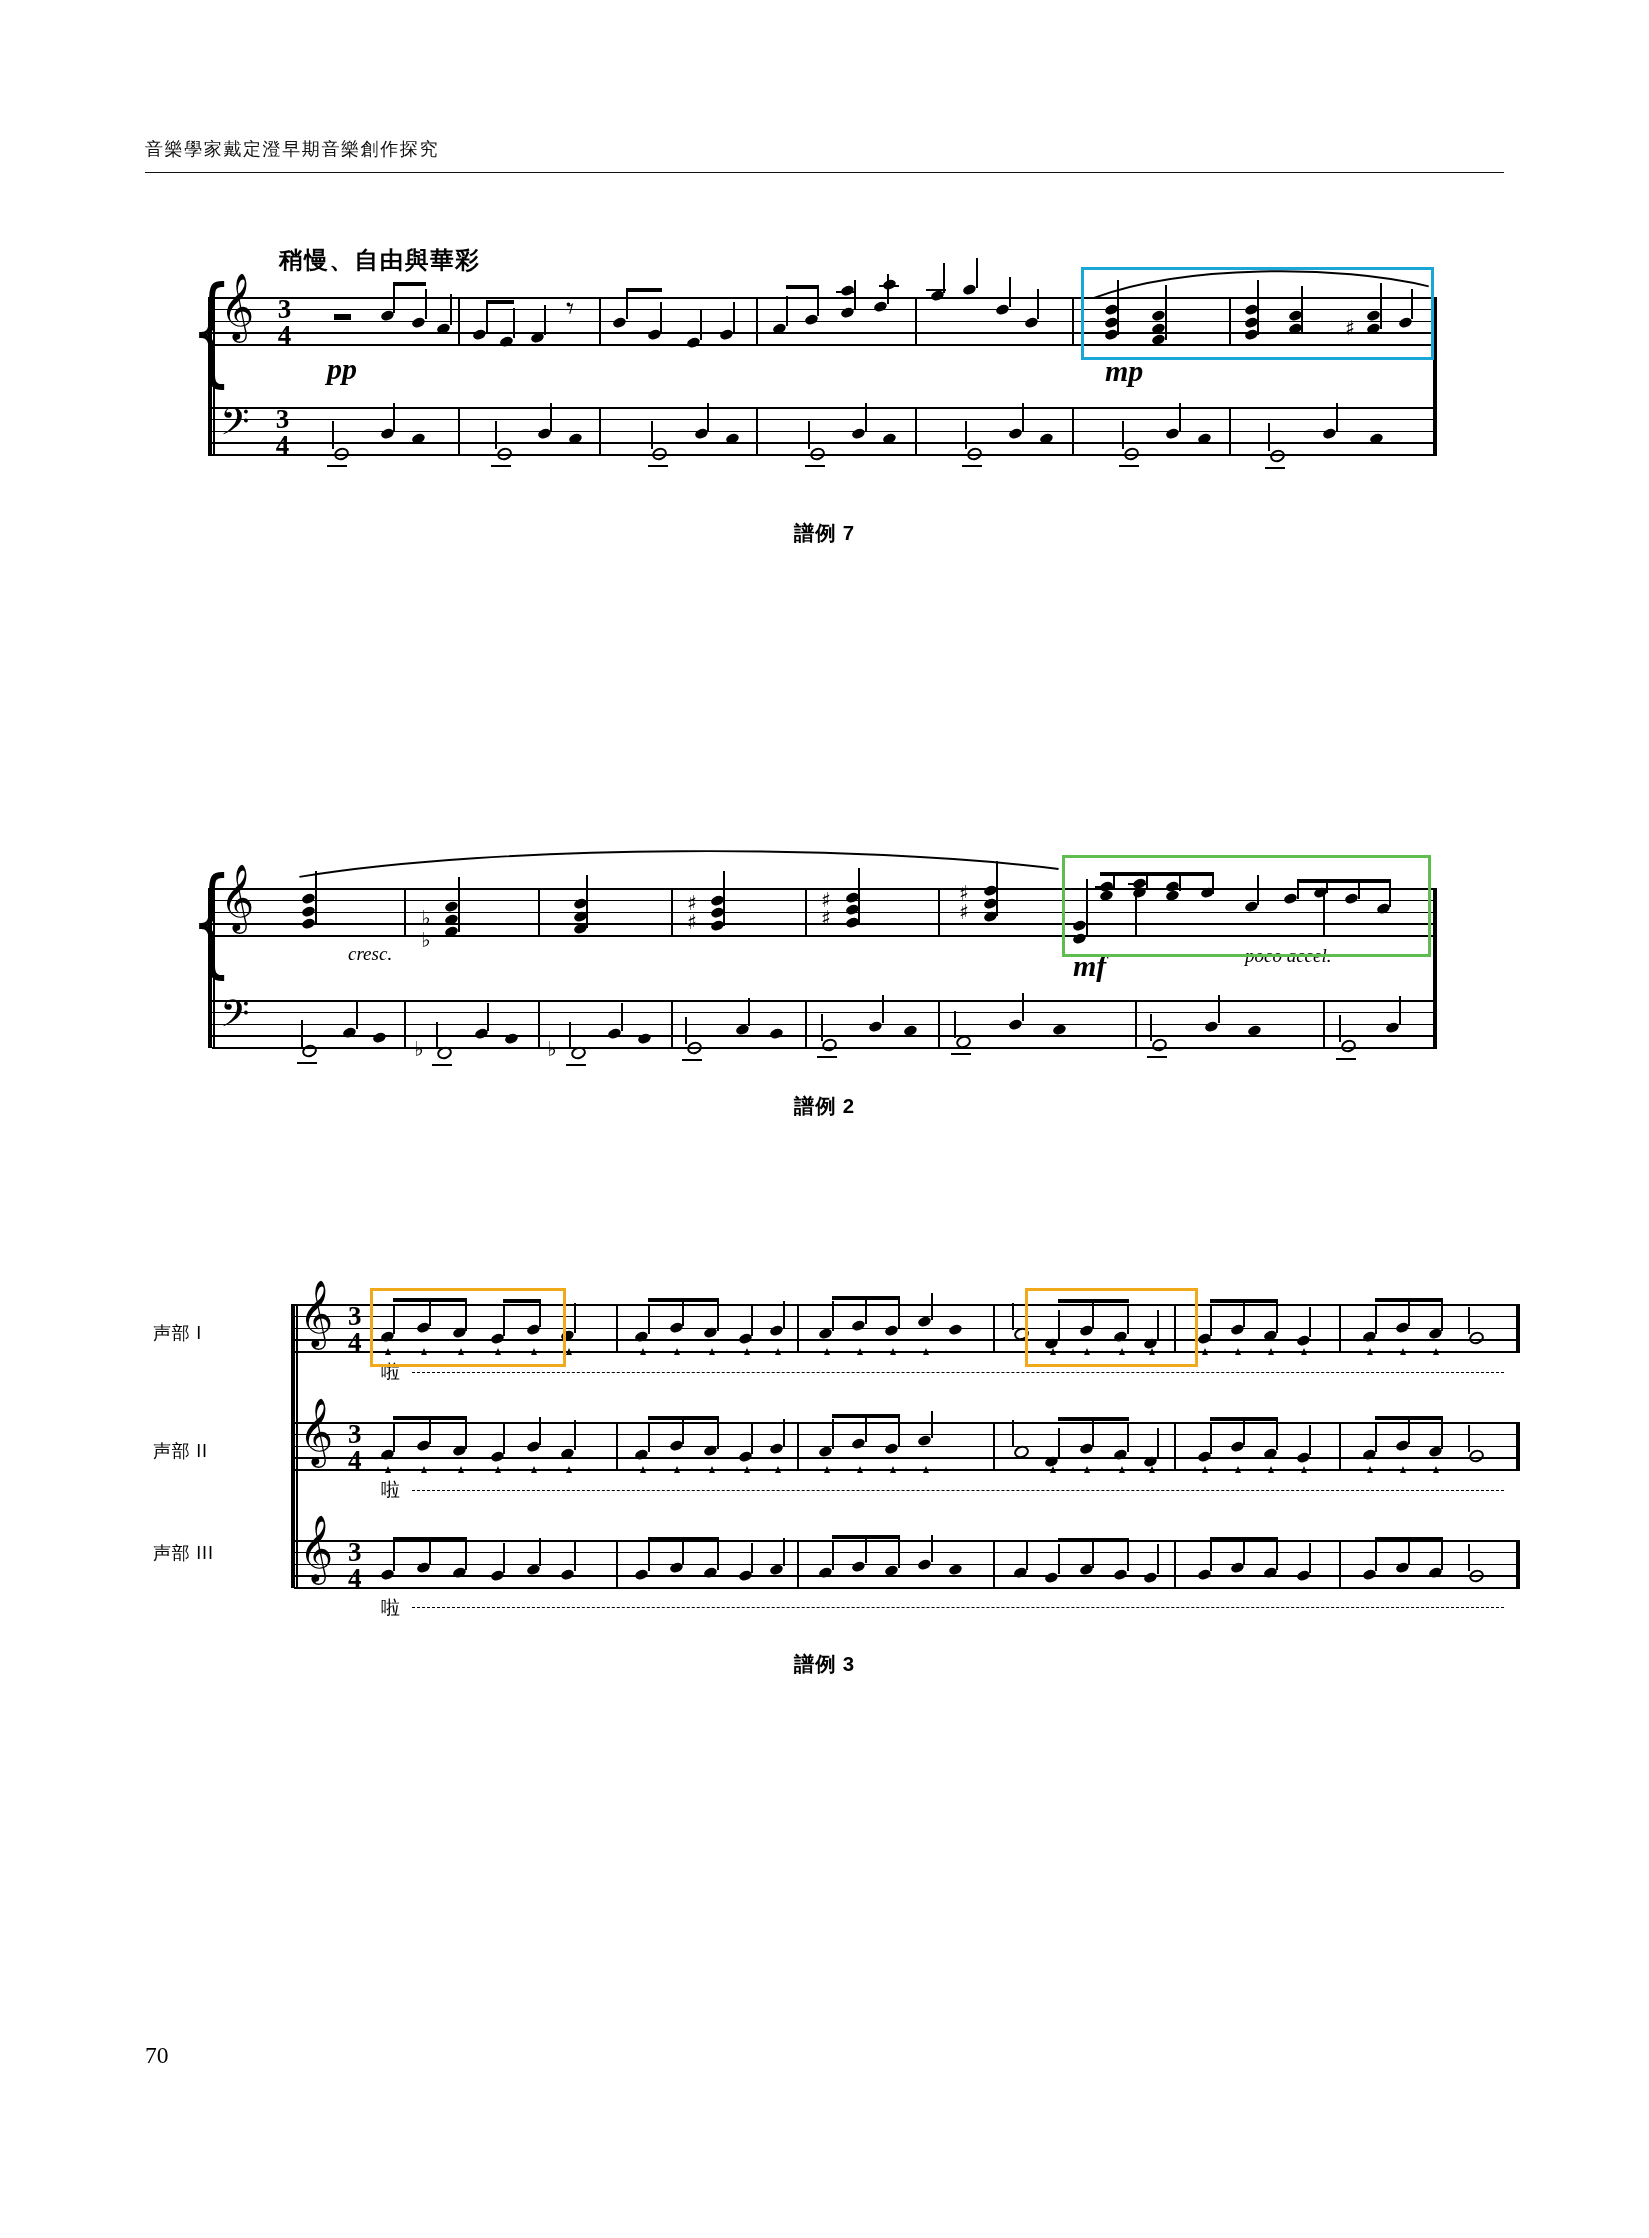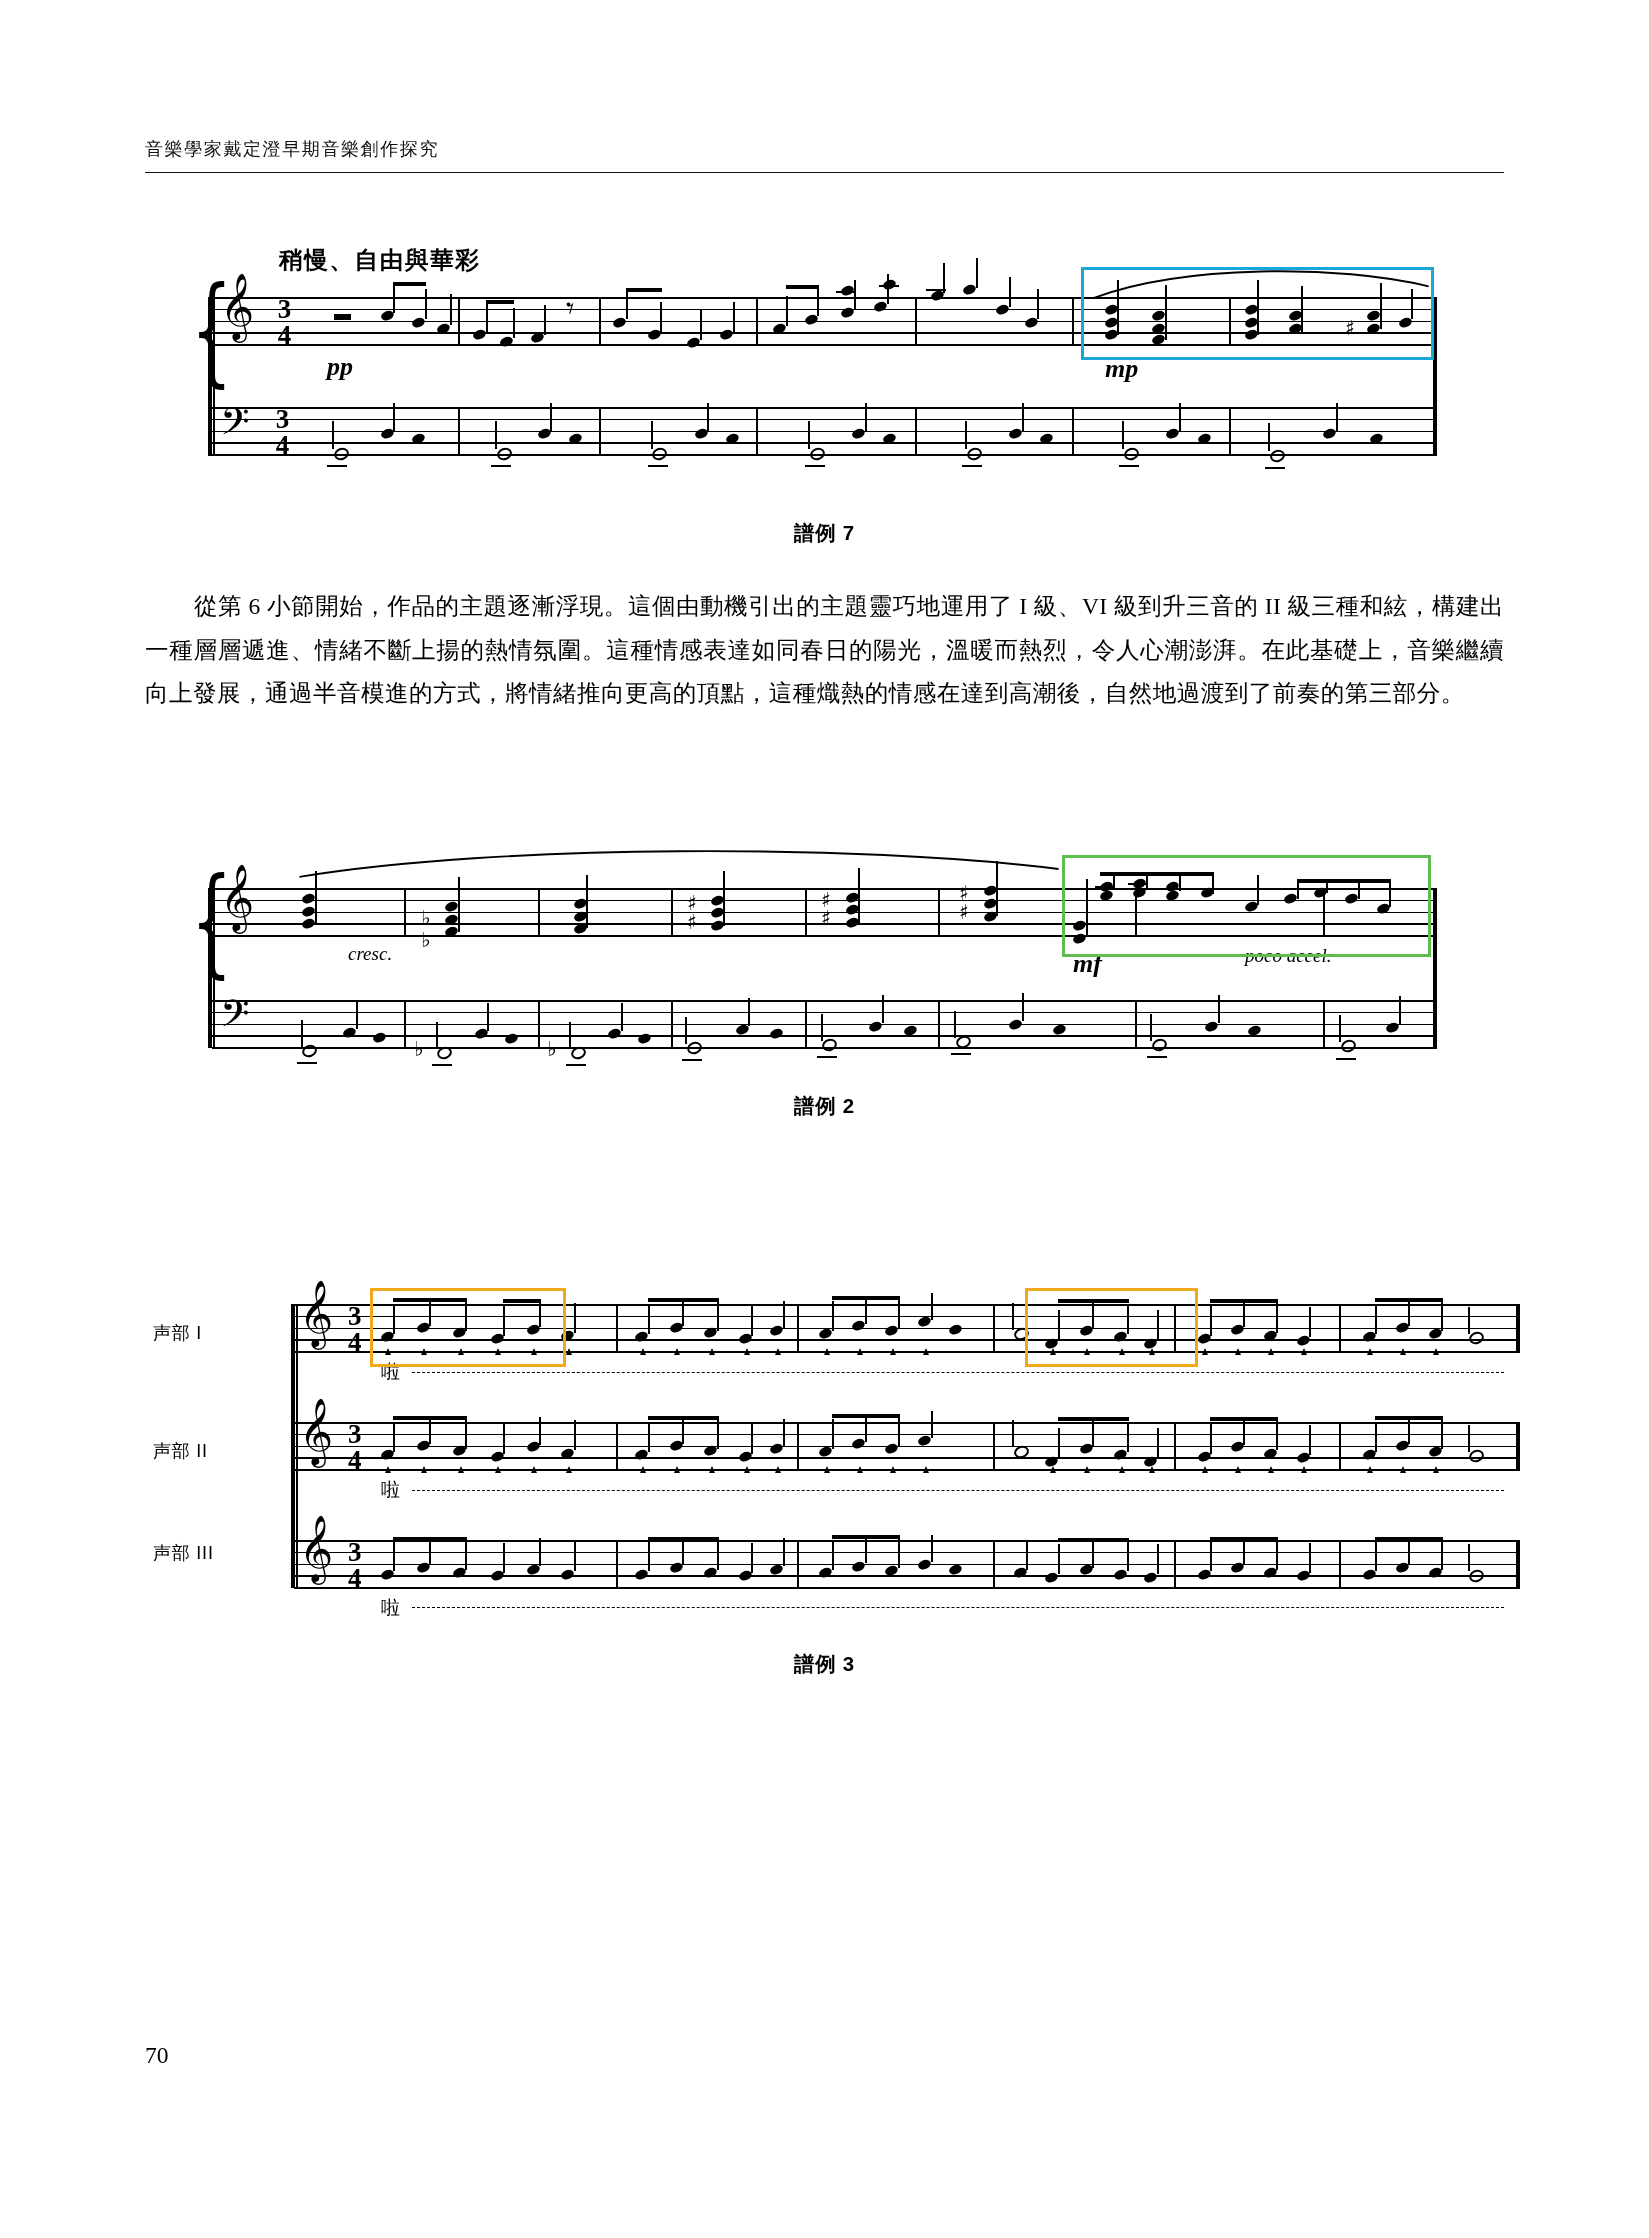--- a/index.html
+++ b/index.html
@@ -149,21 +149,21 @@
     position: absolute;
     height: 1.6px;
     background: #000;
     width: 20.4px;
   }
   .dyn {
     position: absolute;
     font-family: "Liberation Serif", serif;
     font-style: italic;
     font-weight: bold;
-    font-size: 26px;
+    font-size: 30px;
   }
   .textmark {
     position: absolute;
     font-family: "Liberation Serif", serif;
     font-style: italic;
     font-size: 19px;
   }
   .tempo {
     position: absolute;
     font-family: "Liberation Sans", sans-serif;
@@ -400,21 +400,20 @@
       <div class="nh" style="left:1178px; top:193px;"></div>
         <div class="stem" style="left:1191px; top:167px; height:28px;"></div>
       <div class="nh" style="left:1225px; top:198px;"></div>
     </div>
 
     <div class="hl-box hl-blue" style="left:936px; top:31px; width:353px; height:93px;"></div>
 
     <div class="fig-caption" style="position:absolute; left:0; top:275px; width:1359px;">譜例 7</div>
   </div>
 
-  <p class="body-text" style="position:absolute; left:145px; top:585px; width:1359px;">從第 6 小節開始，作品的主題逐漸浮現。這個由動機引出的主題靈巧地運用了 I 級、VI 級到升三音的 II 級三種和絃，構建出一種層層遞進、情緒不斷上揚的熱情氛圍。這種情感表達如同春日的陽光，溫暖而熱烈，令人心潮澎湃。在此基礎上，音樂繼續向上發展，通過半音模進的方式，將情緒推向更高的頂點，這種熾熱的情感在達到高潮後，自然地過渡到了前奏的第三部分。</p>
 
   <div class="score-block" style="position:absolute; left:145px; top:833px; width:1359px; height:306px;">
 
     <div class="stave-wrap">
       <div class="brace" style="left:46px; top:41px;">{</div>
 
       <div class="staff" style="left:67px; top:55px; width:1225px; height:49px;">
         <div class="ln" style="top:0px;"></div>
         <div class="ln" style="top:11.8px;"></div>
         <div class="ln" style="top:23.6px;"></div>

